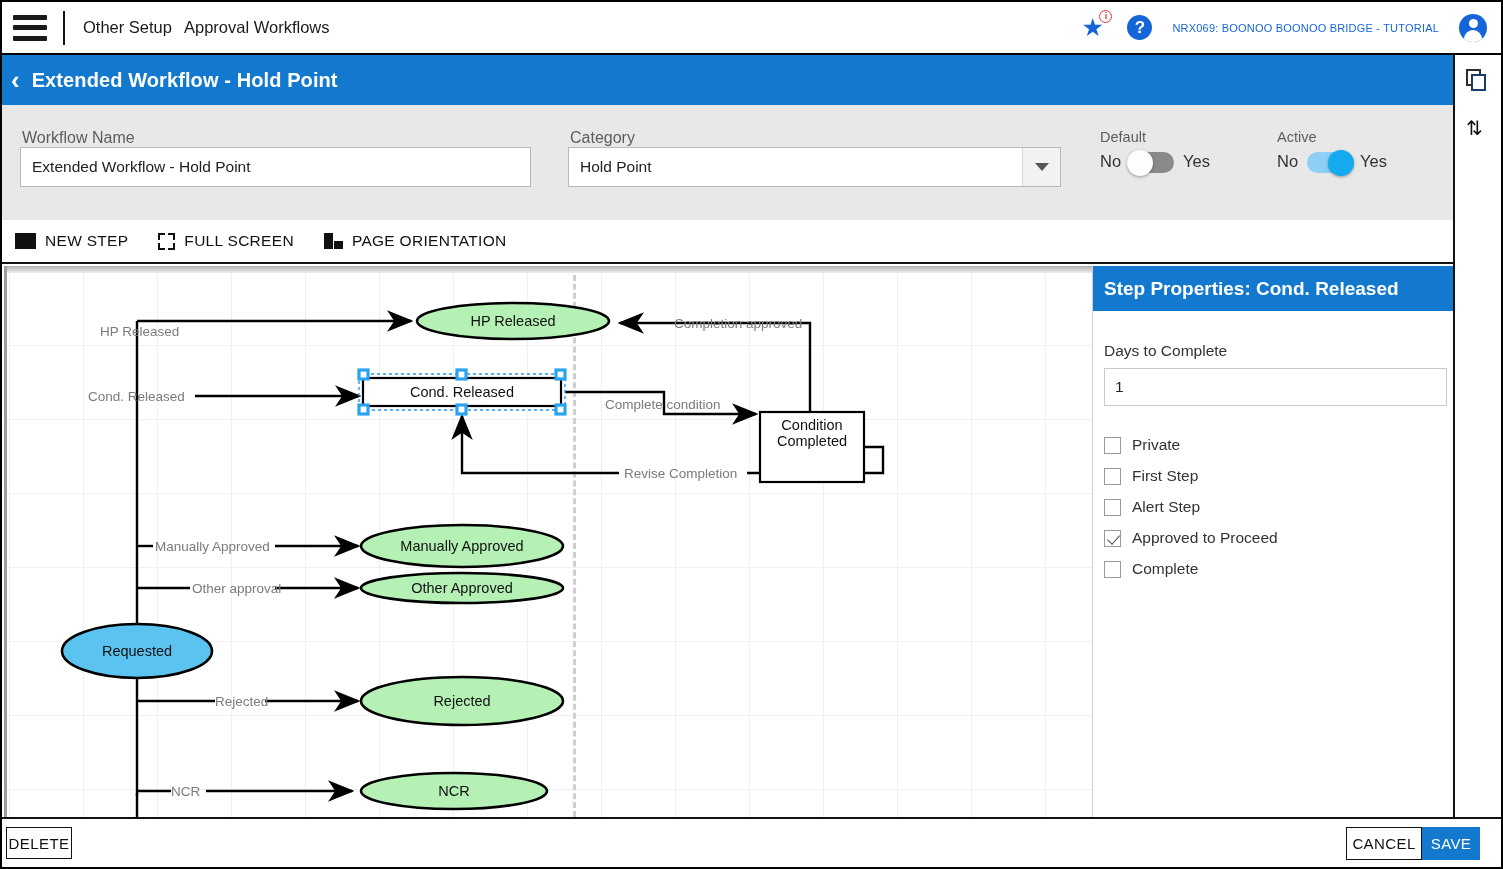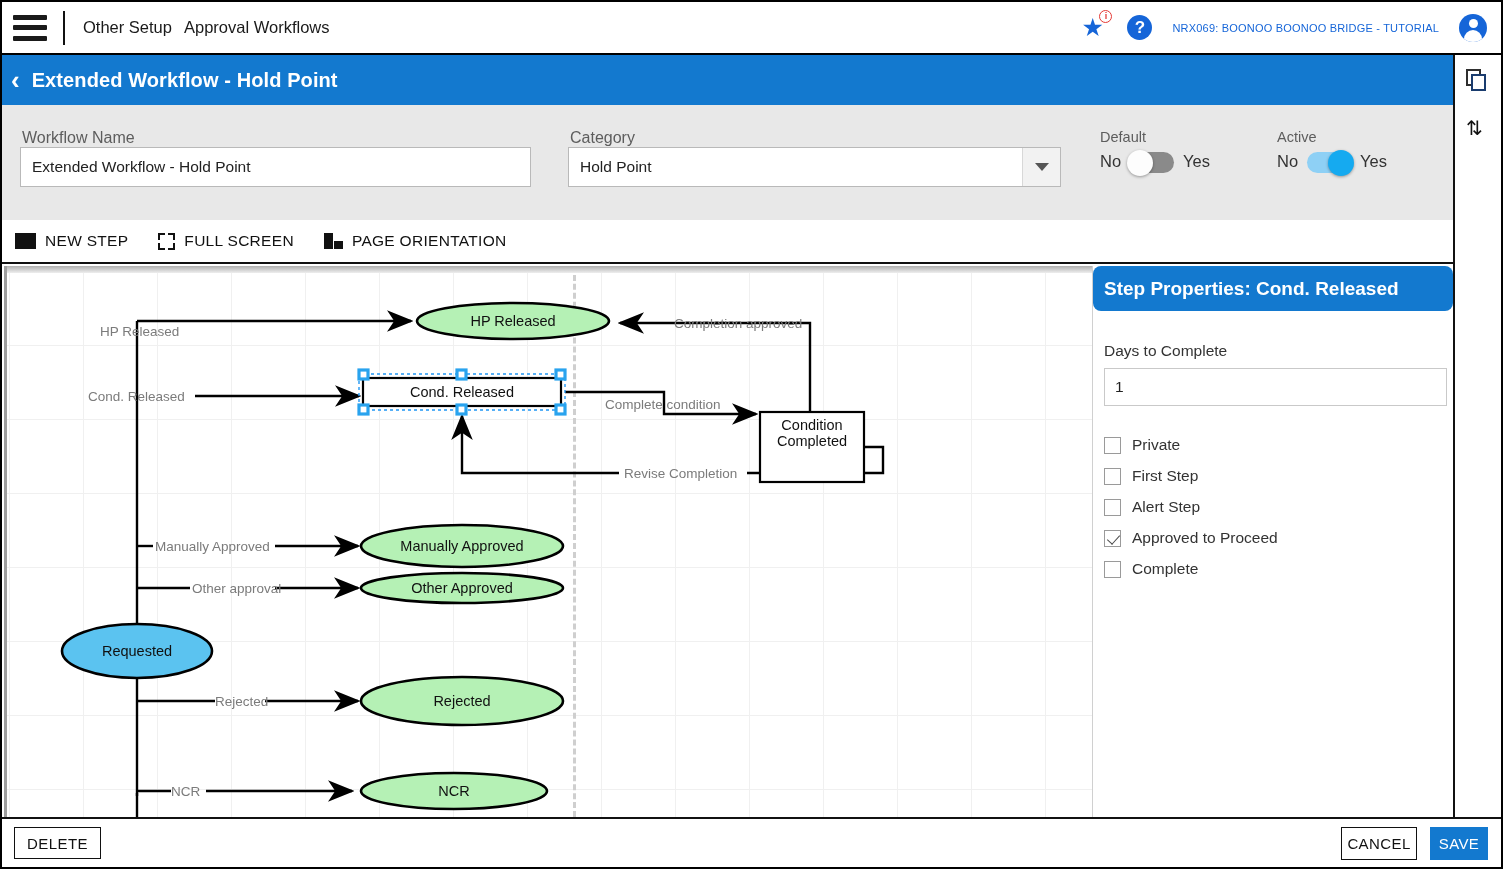--- a/index.html
+++ b/index.html
@@ -207,21 +207,21 @@
 
   
   .props-panel {
     position: absolute; left: 1090px; top: 264px;
     width: 361px; height: 551px;
     background: #fff; border-left: 1px solid #d0d0d0;
   }
   .props-header {
     height: 45px; background: #1379cf; color: #fff;
     display: flex; align-items: center; padding-left: 11px;
-    font-size: 19px; font-weight: bold; border-radius: 8px;
+    font-size: 19px; font-weight: bold;
   }
   .props-body { padding: 31px 11px 0 11px; }
   .props-label { font-size: 15.5px; color: #333; margin-bottom: 8px; }
   .props-input {
     width: 343px; height: 38px; border: 1px solid #c9c9c9; background: #fff;
     font-family: "Liberation Sans", sans-serif; font-size: 15.5px; color: #222;
     padding: 0 10px; outline: none;
   }
   .check-list { margin-top: 30px; display: flex; flex-direction: column; gap: 13px; }
   .check-row { display: flex; align-items: center; gap: 11px; cursor: pointer; }
@@ -243,22 +243,22 @@
     background: #fff; border-top: 2px solid #111;
     display: flex; align-items: center;
   }
   .btn {
     font-family: "Liberation Sans", sans-serif;
     font-size: 15px; letter-spacing: .4px; cursor: pointer;
     display: flex; align-items: center; justify-content: center;
   }
   .btn-outline { background: #fff; border: 1.6px solid #111; color: #111; }
   .btn-primary { background: #1379cf; border: none; color: #fff; }
-  .btn-delete { margin-left: 12px; width: 87px; height: 32px; }
-  .footer-right { margin-left: auto; display: flex; gap: 13px; padding-right: 13px; }
+  .btn-delete { margin-left: 4px; width: 66px; height: 32px; }
+  .footer-right { margin-left: auto; display: flex; padding-right: 21px; }
   .btn-cancel { width: 76px; height: 33px; }
   .btn-save { width: 58px; height: 33px; }
 </style>
 </head>
 <body>
 
 <div id="app">
 
   <div class="appbar">
     <div class="hamburger">

